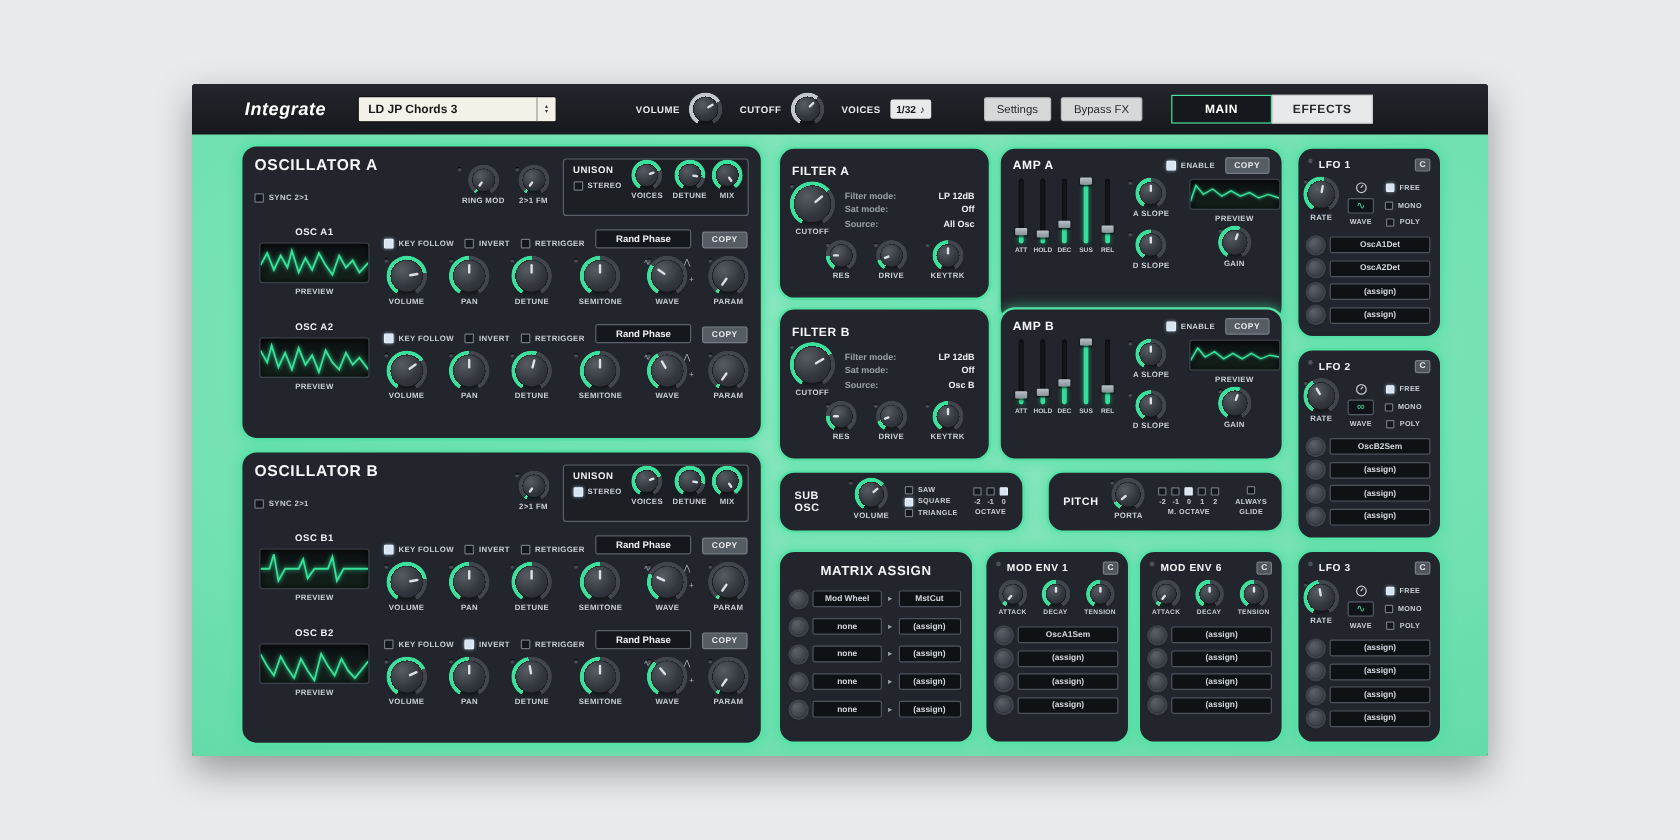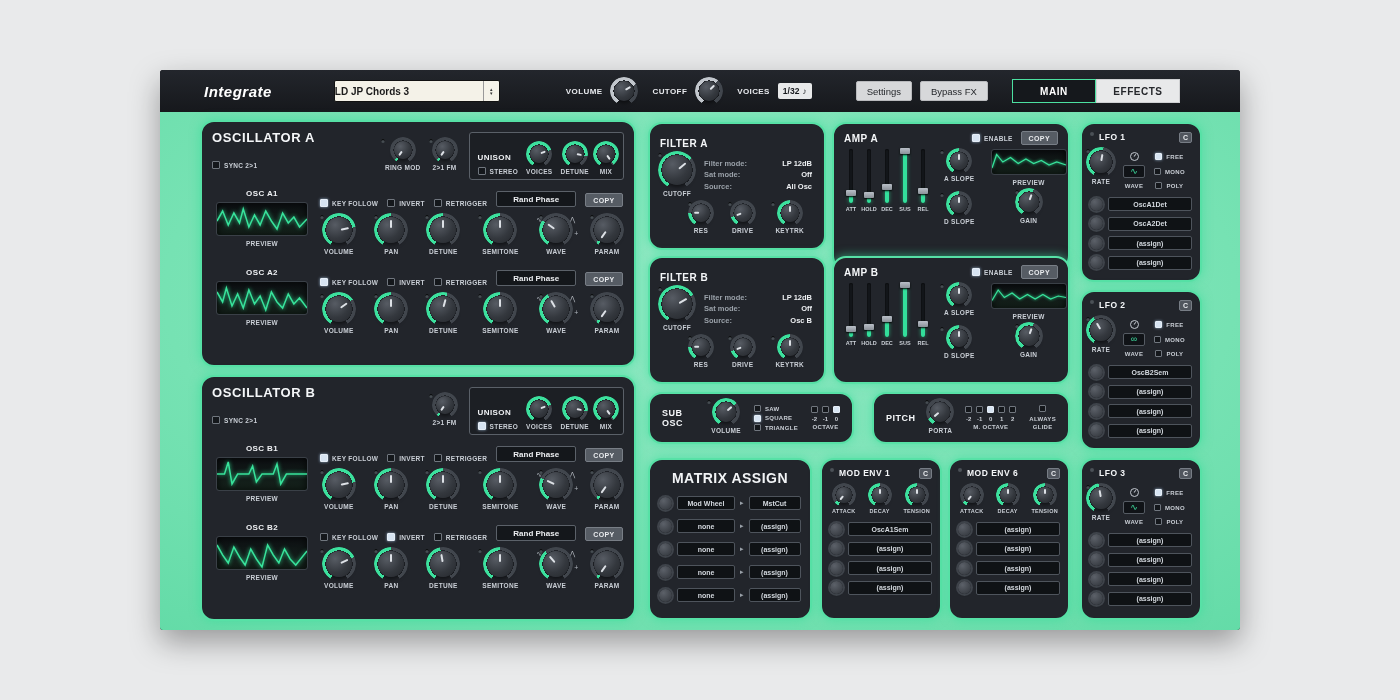--- a/index.html
+++ b/index.html
@@ -1,21 +1,21 @@
 <!DOCTYPE html>
 <html><head>
 <meta charset="utf-8">
 <style>
 *{box-sizing:border-box;margin:0;padding:0}
 html,body{width:1400px;height:700px}
 body{background:#e9eaeb;font-family:"Liberation Sans","DejaVu Sans",sans-serif;position:relative;overflow:hidden}
 #plugin{position:absolute;left:160px;top:70px;width:1080px;height:560px;background:#101216;border-radius:3px;box-shadow:0 12px 30px rgba(0,0,0,.35)}
 #topbar{position:absolute;top:0;left:0;right:0;height:42px;display:flex;align-items:center;background:linear-gradient(#23262c,#16181c);padding:0 18px;border-radius:3px 3px 0 0}
 #logo{font-size:15px;font-style:italic;font-weight:bold;color:#fff;letter-spacing:.5px;margin-left:26px}
-#preset{margin-left:62px;width:166px;height:22px;background:#f4f2e8;border:1px solid #111;border-radius:2px;display:flex;align-items:center;font-size:10px;font-weight:bold;color:#1a1a1a;}
+#preset{margin-left:26px;width:166px;height:22px;background:#f4f2e8;border:1px solid #111;border-radius:2px;display:flex;align-items:center;font-size:10px;font-weight:bold;color:#1a1a1a;padding-left:8px}
 #preset .arrows{margin-left:auto;display:flex;flex-direction:column;align-items:center;justify-content:center;width:16px;height:100%;border-left:1px solid #999;font-size:5px;line-height:4px;color:#333}
 .tb-lbl{font-size:8px;font-weight:bold;color:#e8eaee;letter-spacing:.4px}
 .voicesbox{height:16px;padding:0 5px;background:#e8e9ea;border-radius:2px;display:flex;align-items:center;gap:3px;font-size:8.5px;font-weight:bold;color:#16181c}
 .tb-btn{height:20px;padding:0 10px;background:#d7d8da;border-radius:2px;font-size:9.5px;color:#26282c;display:flex;align-items:center;border:1px solid #b9babd;cursor:default}
 #tabs{display:flex;margin-left:24px}
 .tab{width:84px;height:24px;display:flex;align-items:center;justify-content:center;font-size:10px;font-weight:bold;letter-spacing:.5px}
 .tab.active{background:#15181c;border:1px solid #4ce0a1;color:#fff}
 .tab.inactive{background:#e8e9ea;border:1px solid #cfd0d2;color:#26282c}
 #content{position:absolute;top:42px;left:0;right:0;bottom:0;background:radial-gradient(90% 100% at 50% 35%,#94eac6 0%,#76e2b3 55%,#5bd8a2 100%);border-radius:0 0 3px 3px}
 .panel{position:absolute;background:#22252b;border:2px solid #57e1a6;border-radius:14px;box-shadow:0 0 10px 1px rgba(60,220,155,.55)}
@@ -35,21 +35,21 @@
 .vbox{background:#0f1215;border:1px solid #4e545c;border-radius:2px;color:#d3d8de;font-size:7px;font-weight:bold;text-align:center;padding:2.5px 3px;white-space:nowrap}
 .dd{background:#14171b;border:1px solid #5b6169;border-radius:2px;color:#eceef1;font-size:8px;font-weight:bold;text-align:center;padding:2.5px 0;width:80px}
 .copybtn{background:#565c64;border:1px solid #787e86;border-radius:2px;color:#e8eaed;font-size:7px;font-weight:bold;padding:2.5px 7px;letter-spacing:.4px}
 .wavebox{width:92px;height:34px;background:linear-gradient(#0d1013,#16241d);border:1px solid #3a4047;border-radius:3px;box-shadow:inset 0 0 8px rgba(0,0,0,.8);overflow:hidden}
 .wavebox svg,.envbox svg{width:100%;height:100%;display:block}
 .wavebox polyline,.envbox polyline{fill:none;stroke:#38e29b;stroke-width:1.6;filter:drop-shadow(0 0 2px #2bd68f)}
 .envbox{width:76px;height:26px;background:linear-gradient(#0d1013,#16241d);border:1px solid #3a4047;border-radius:3px;box-shadow:inset 0 0 8px rgba(0,0,0,.8);overflow:hidden}
 .osc-head{display:flex;align-items:flex-start;padding:8px 10px 2px}
 .osc-left{width:132px;display:flex;flex-direction:column;gap:16px}
 .osc-right{margin-left:auto;display:flex;align-items:center;gap:12px;padding-top:2px}
-.unison{display:flex;align-items:flex-end;gap:8px;background:#1c1f24;border:1px solid #5a6068;border-radius:3px;padding:4px 8px;height:48px}
+.unison{display:flex;align-items:flex-start;gap:8px;background:#1c1f24;border:1px solid #5a6068;border-radius:3px;padding:4px 8px;height:48px}
 .ulbl{font-size:8px;font-weight:bold;color:#eef0f3;letter-spacing:.4px;margin-bottom:5px}
 .oscrow{display:flex;padding:5px 10px 6px;margin-top:2px}
 .oscleft{width:100px;display:flex;flex-direction:column;align-items:center;gap:4px}
 .oscname{font-size:8px;font-weight:bold;color:#eef0f3;letter-spacing:.4px;align-self:center}
 .oscright{flex:1;display:flex;flex-direction:column;gap:10px;padding-left:8px;padding-top:2px}
 .oscopts{display:flex;align-items:flex-end;gap:9px}
 .oscknobs{display:flex;justify-content:space-between;padding:0 4px}
 .wg{position:absolute;font-size:7px;color:#aeb4bb;line-height:1}
 .wg1{left:-7px;top:-1px}.wg2{right:-6px;top:-1px}.wg3{right:-9px;top:13px}
 .fhead{padding:14px 10px 4px}
@@ -74,21 +74,21 @@
 .wavecol{display:flex;flex-direction:column;gap:2.5px}
 .octgrp{display:flex;flex-direction:column;align-items:center;gap:2.5px}
 .oboxes{display:flex;gap:4px}
 .obox{width:7px;height:7px;background:#14171b;border:1px solid #70767e;border-radius:1px}
 .obox.on{background:#d7e4f2;border-color:#e6eef7}
 .onums{display:flex;gap:4px}
 .onums span{width:7px;text-align:center;font-size:6px;font-weight:bold;color:#c9ced5}
 .glidegrp{display:flex;flex-direction:column;align-items:center;gap:3px;width:40px}
 .glidegrp .lbl{white-space:normal;line-height:1.4}
 .mx{padding:8px 9px}
-.mxtitle{text-align:center;font-size:14px;font-weight:bold;color:#f2f4f6;letter-spacing:.5px;margin:2px 0 10px}
+.mxtitle{text-align:center;font-size:11px;font-weight:bold;color:#f2f4f6;letter-spacing:.5px;margin:2px 0 10px}
 .mxrow{display:flex;align-items:center;gap:5px;margin-bottom:9px}
 .mxsrc{width:58px}.mxdst{width:52px}
 .mxarrow{font-size:7px;color:#9aa1a9}
 .envhead{display:flex;gap:5px;padding:8px 8px 2px}
 .led{width:4px;height:4px;border-radius:50%;background:#4a5056;flex:none}
 .cbadge{margin-left:auto;width:13px;height:11px;background:#51565e;border:1px solid #777d85;border-radius:2px;font-size:7px;font-weight:bold;color:#e8eaed;display:flex;align-items:center;justify-content:center}
 .envknobs{display:flex;justify-content:space-between;padding:6px 10px 0}
 .envtargets{padding:8px 8px 0;display:flex;flex-direction:column;gap:5.5px}
 .trow{display:flex;align-items:center;gap:5px}
 .trow .vbox{flex:1}

